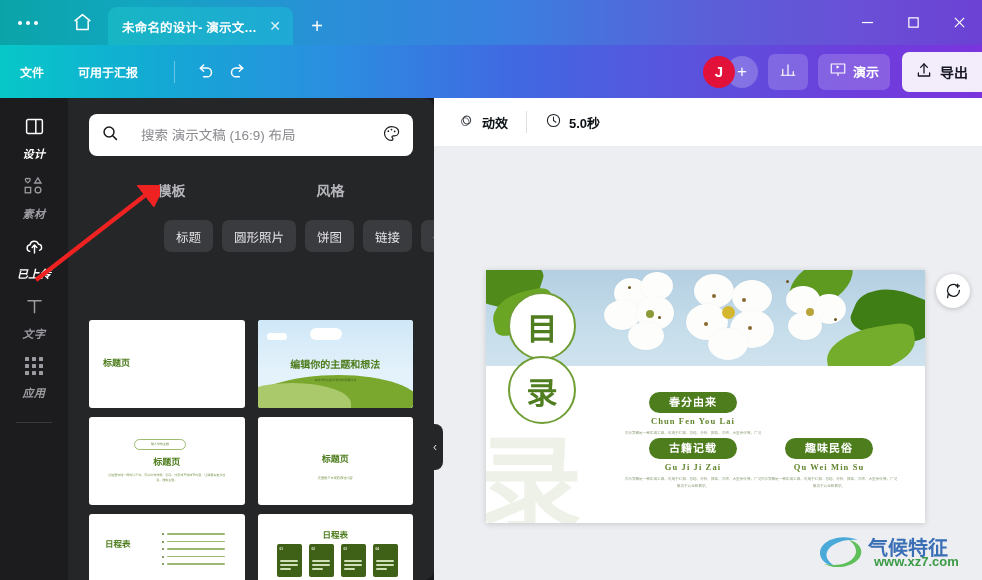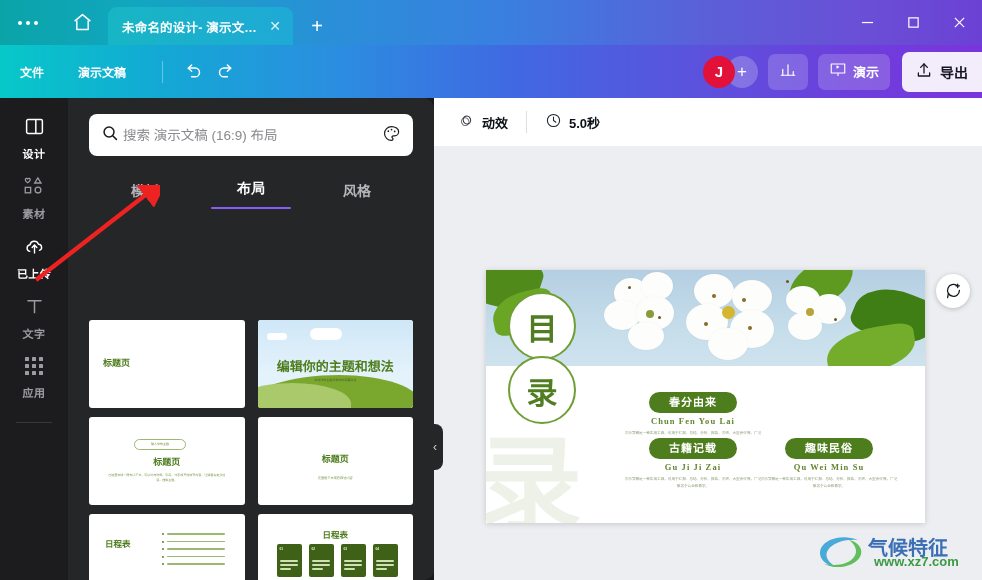--- a/index.html
+++ b/index.html
@@ -63,35 +63,35 @@
     font-size:14px; font-weight:bold;
   }
 
   
   .rail {
     position:absolute; left:0; top:98px; width:68px; height:482px;
     background:#1c1c1e; display:flex; flex-direction:column; align-items:center; padding-top:10px;
   }
   .rail-item {
     width:68px; height:60px; display:flex; flex-direction:column; align-items:center;
-    justify-content:center; gap:4px; color:#9b9ba1; cursor:pointer; position:relative;
+    justify-content:center; gap:4px; color:#9b9ba1; cursor:pointer; position:relative;font-style:italic;
   }
   .rail-item.active { color:#fff; }
   .rail-label { font-size:11px; font-weight:bold; letter-spacing:.4px; }
   .rail-divider { width:36px; height:1px; background:#38383c; margin-top:14px; }
 
   
   .panel {
     position:absolute; left:68px; top:98px; width:366px; height:482px;
     background:#252628; border-radius:0 10px 10px 0; overflow:hidden;
   }
   .search-wrap { padding:16px 21px 0 21px; }
   .search-box {
     height:42px; background:#fff; border-radius:8px; display:flex; align-items:center;
-    padding:0 12px 0 12px; gap:4px;
+    padding:0 12px 0 12px; gap:22px;
   }
   .search-input {
     flex:1; border:none; outline:none; background:transparent; font-size:13.5px; color:#222;
     font-family:"Liberation Sans","DejaVu Sans",sans-serif;
   }
   .search-input::placeholder { color:#8a8a8f; }
 
   .tabs { display:flex; padding:0 24px; margin-top:14px; gap:0; }
   .tab-btn {
     flex:1; text-align:center; font-size:14px; font-weight:bold; color:#b5b5ba;
@@ -228,21 +228,21 @@
       <div>
         <svg width="13" height="13" viewBox="0 0 14 14" fill="none" stroke="#fff" stroke-width="1.3">
             <path d="M2 2l10 10M12 2L2 12"></path>
           </svg>
       </div>
     </div>
   </div>
 
   <div class="header">
     <div class="hdr-menu">文件</div>
-    <div class="hdr-menu">演示文稿</div>
+    <div class="hdr-menu">可用于汇报</div>
     <div class="hdr-sep"></div>
     <div class="hdr-icon-btn">
       <svg width="21" height="21" viewBox="0 0 24 24" fill="none" stroke="#ffffff" stroke-width="1.7" stroke-linecap="round">
         <path d="M8 8H15a5 5 0 0 1 0 10h-4"></path>
           <path d="M11 4.5 7.2 8.2 11 11.7"></path>
       </svg>
     </div>
     <div class="hdr-icon-btn">
       <svg width="21" height="21" viewBox="0 0 24 24" fill="none" stroke="#ffffff" stroke-width="1.7" stroke-linecap="round">
         <path d="M16 8H9a5 5 0 0 0 0 10h4"></path>
@@ -367,39 +367,46 @@
             <circle cx="8" cy="9" r="1.1" fill="#1b1b1b" stroke="none"></circle>
             <circle cx="12" cy="7" r="1.1" fill="#1b1b1b" stroke="none"></circle>
             <circle cx="16" cy="9.4" r="1.1" fill="#1b1b1b" stroke="none"></circle>
           </svg>
         </span>
       </div>
     </div>
 
     <div class="tabs">
       <div class="tab-btn">模板</div>
-      <div class="tab-btn active">布局</div>
       <div class="tab-btn">风格</div>
     </div>
 
+    <div class="chips">
+      <div class="chip">标题</div>
+      <div class="chip">圆形照片</div>
+      <div class="chip">饼图</div>
+      <div class="chip">链接</div>
+      <div class="chip">条形图</div>
+
+    </div>
 
     <div class="thumbs">
       <div class="thumb-grid">
 
         <div class="thumb">
           <div class="t-title" style="left:14px; top:36px; font-size:9px;">标题页</div>
         </div>
 
         <div class="thumb">
           <div class="sky"></div>
           <div class="cloud" style="left:9px; top:13px; width:20px; height:7px;"></div>
           <div class="cloud" style="left:52px; top:8px; width:32px; height:12px; border-radius:16px;"></div>
           <div class="hill1"></div>
           <div class="hill2"></div>
-          <div class="t-title" style="left:0; right:0; text-align:center; top:36px; font-size:13px;">编辑你的主题和想法</div>
+          <div class="t-title" style="left:0; right:0; text-align:center; top:36px; font-size:10px;">编辑你的主题和想法</div>
           <div class="t-sub" style="left:0; right:0; text-align:center; top:58px; font-size:3px; color:#48671c;">添加你的主题和想法的简要描述</div>
         </div>
 
         <div class="thumb">
           <div class="pillbadge" style="left:45px; top:22px; width:52px; height:11px;"></div>
           <div class="t-sub" style="left:45px; top:25px; width:52px; text-align:center; font-size:3px; color:#6d8f3d;">输入你的主题</div>
           <div class="t-title" style="left:0; right:0; text-align:center; top:38px; font-size:9px;">标题页</div>
           <div class="t-sub" style="left:18px; right:18px; text-align:center; top:56px; font-size:3px; line-height:1.7; color:#7d9a52;">在这里添加一两句话正文，可以补充说明、引用、列表或其他细节内容。让读者有更多信息，理解主题。</div>
         </div>
 

